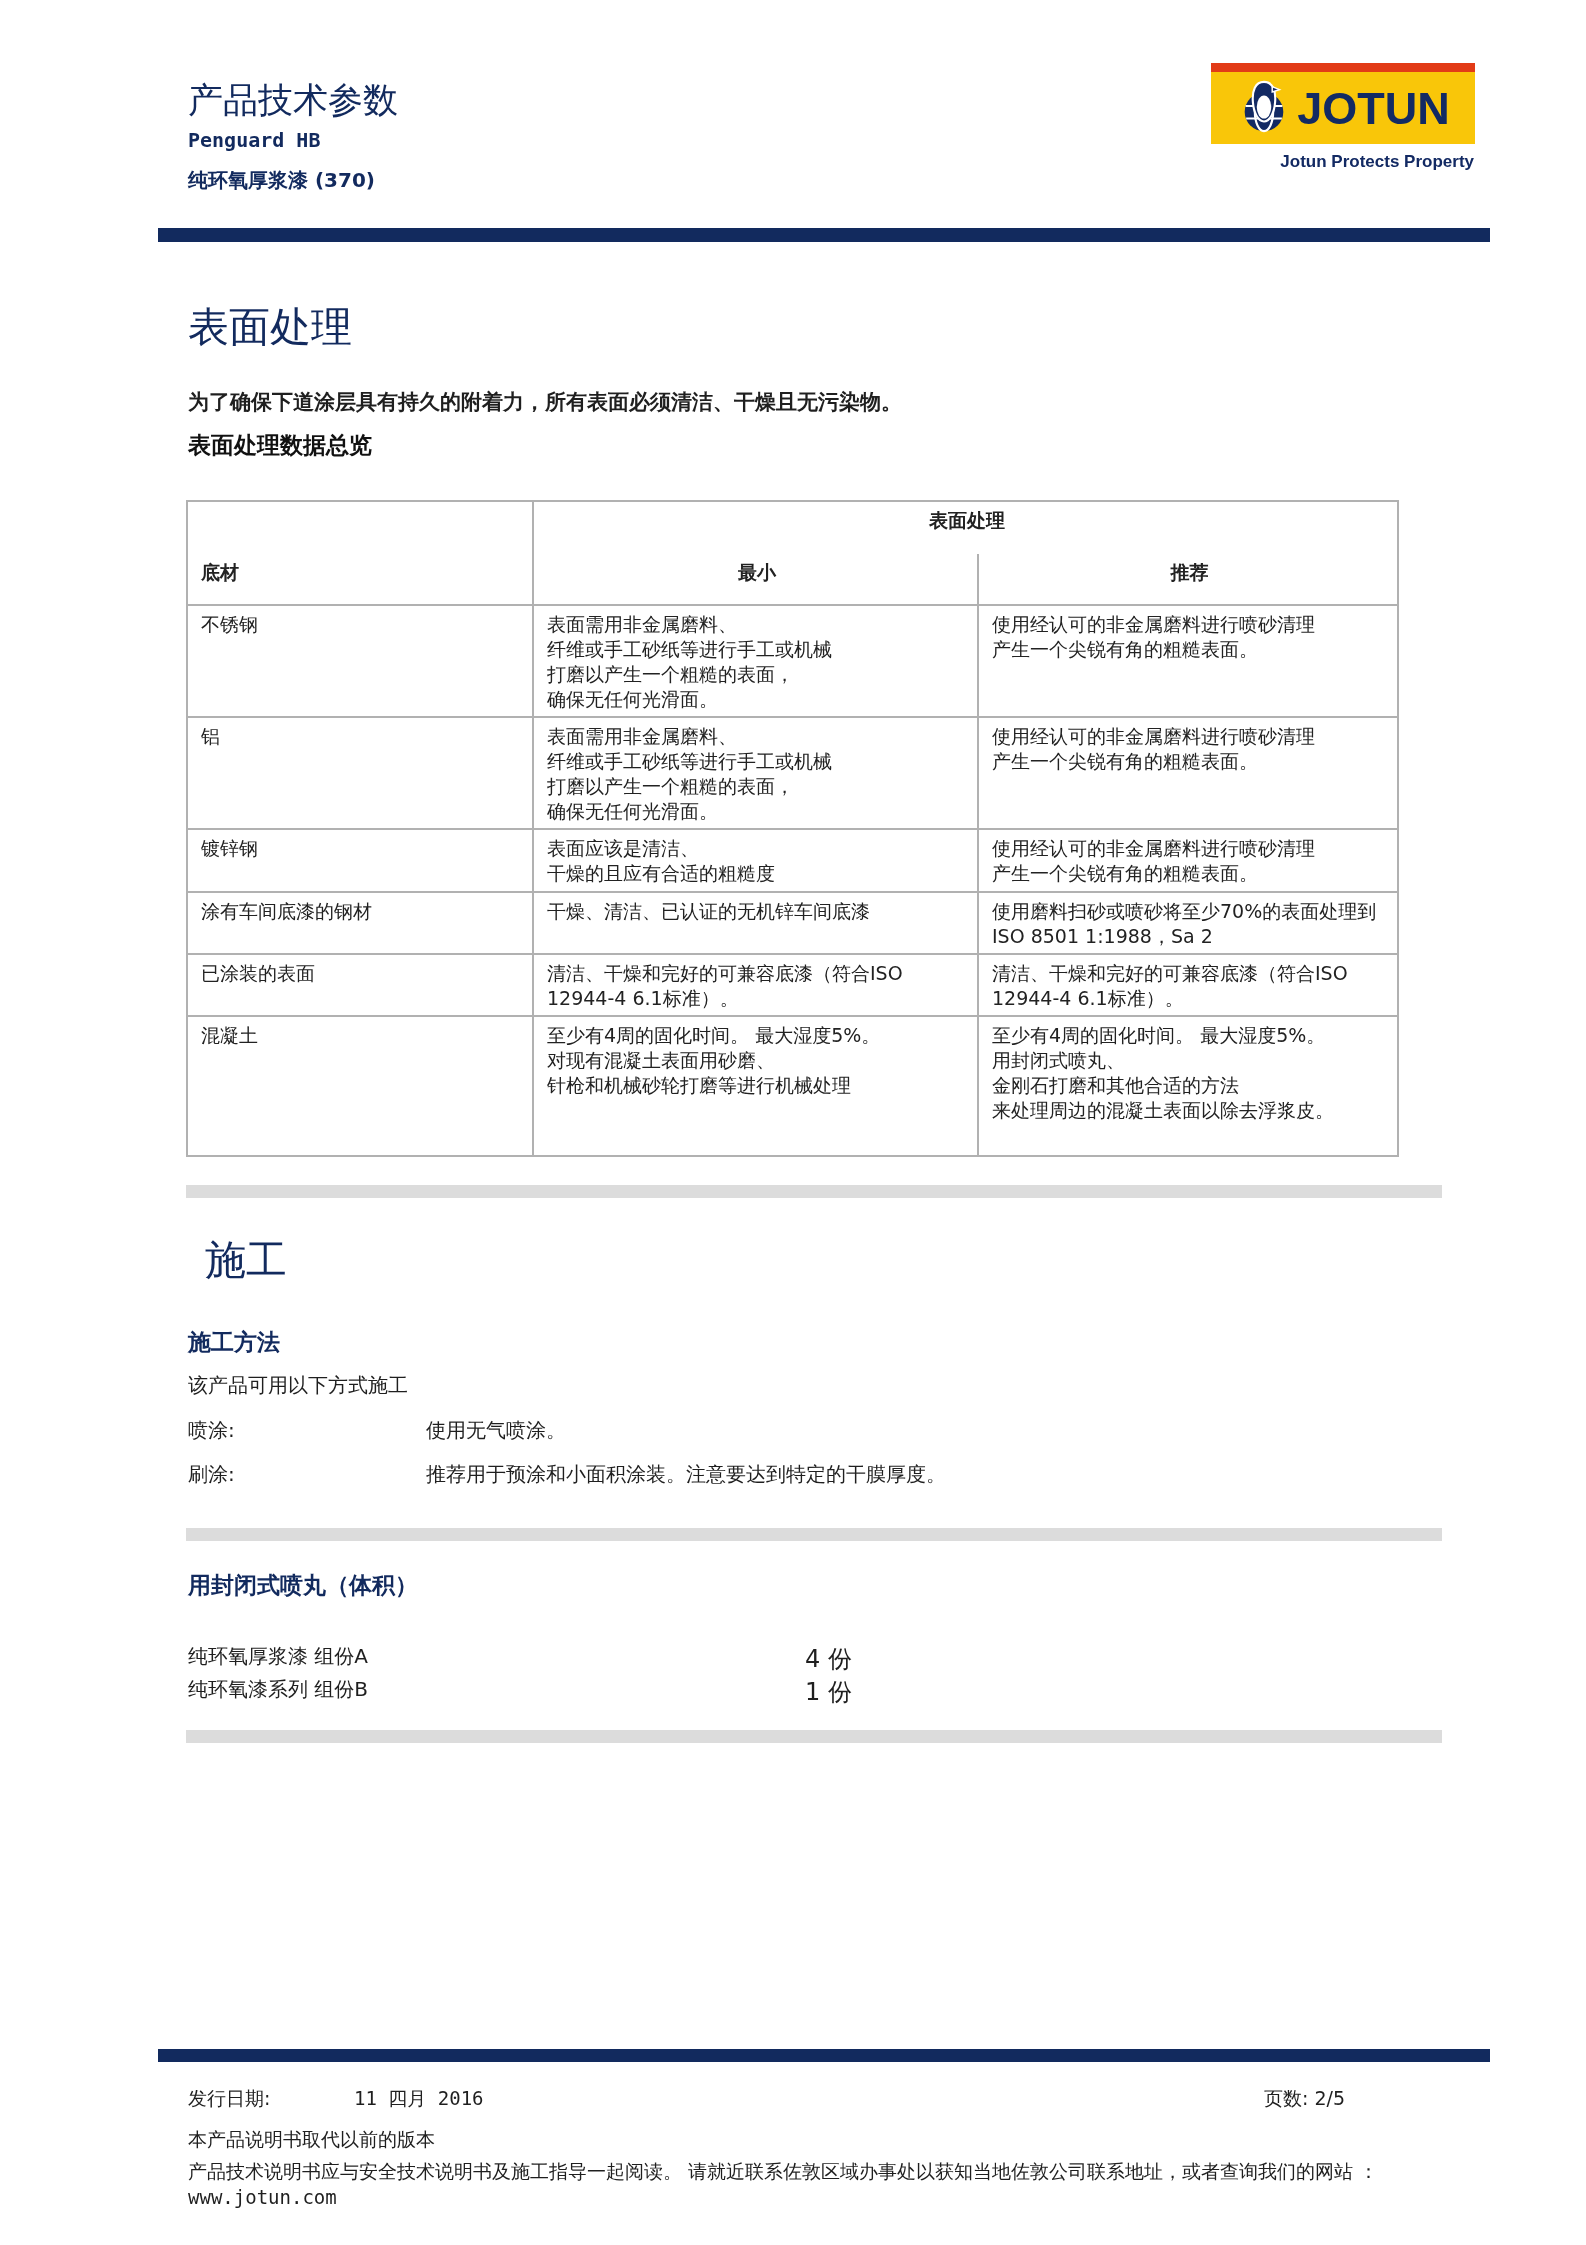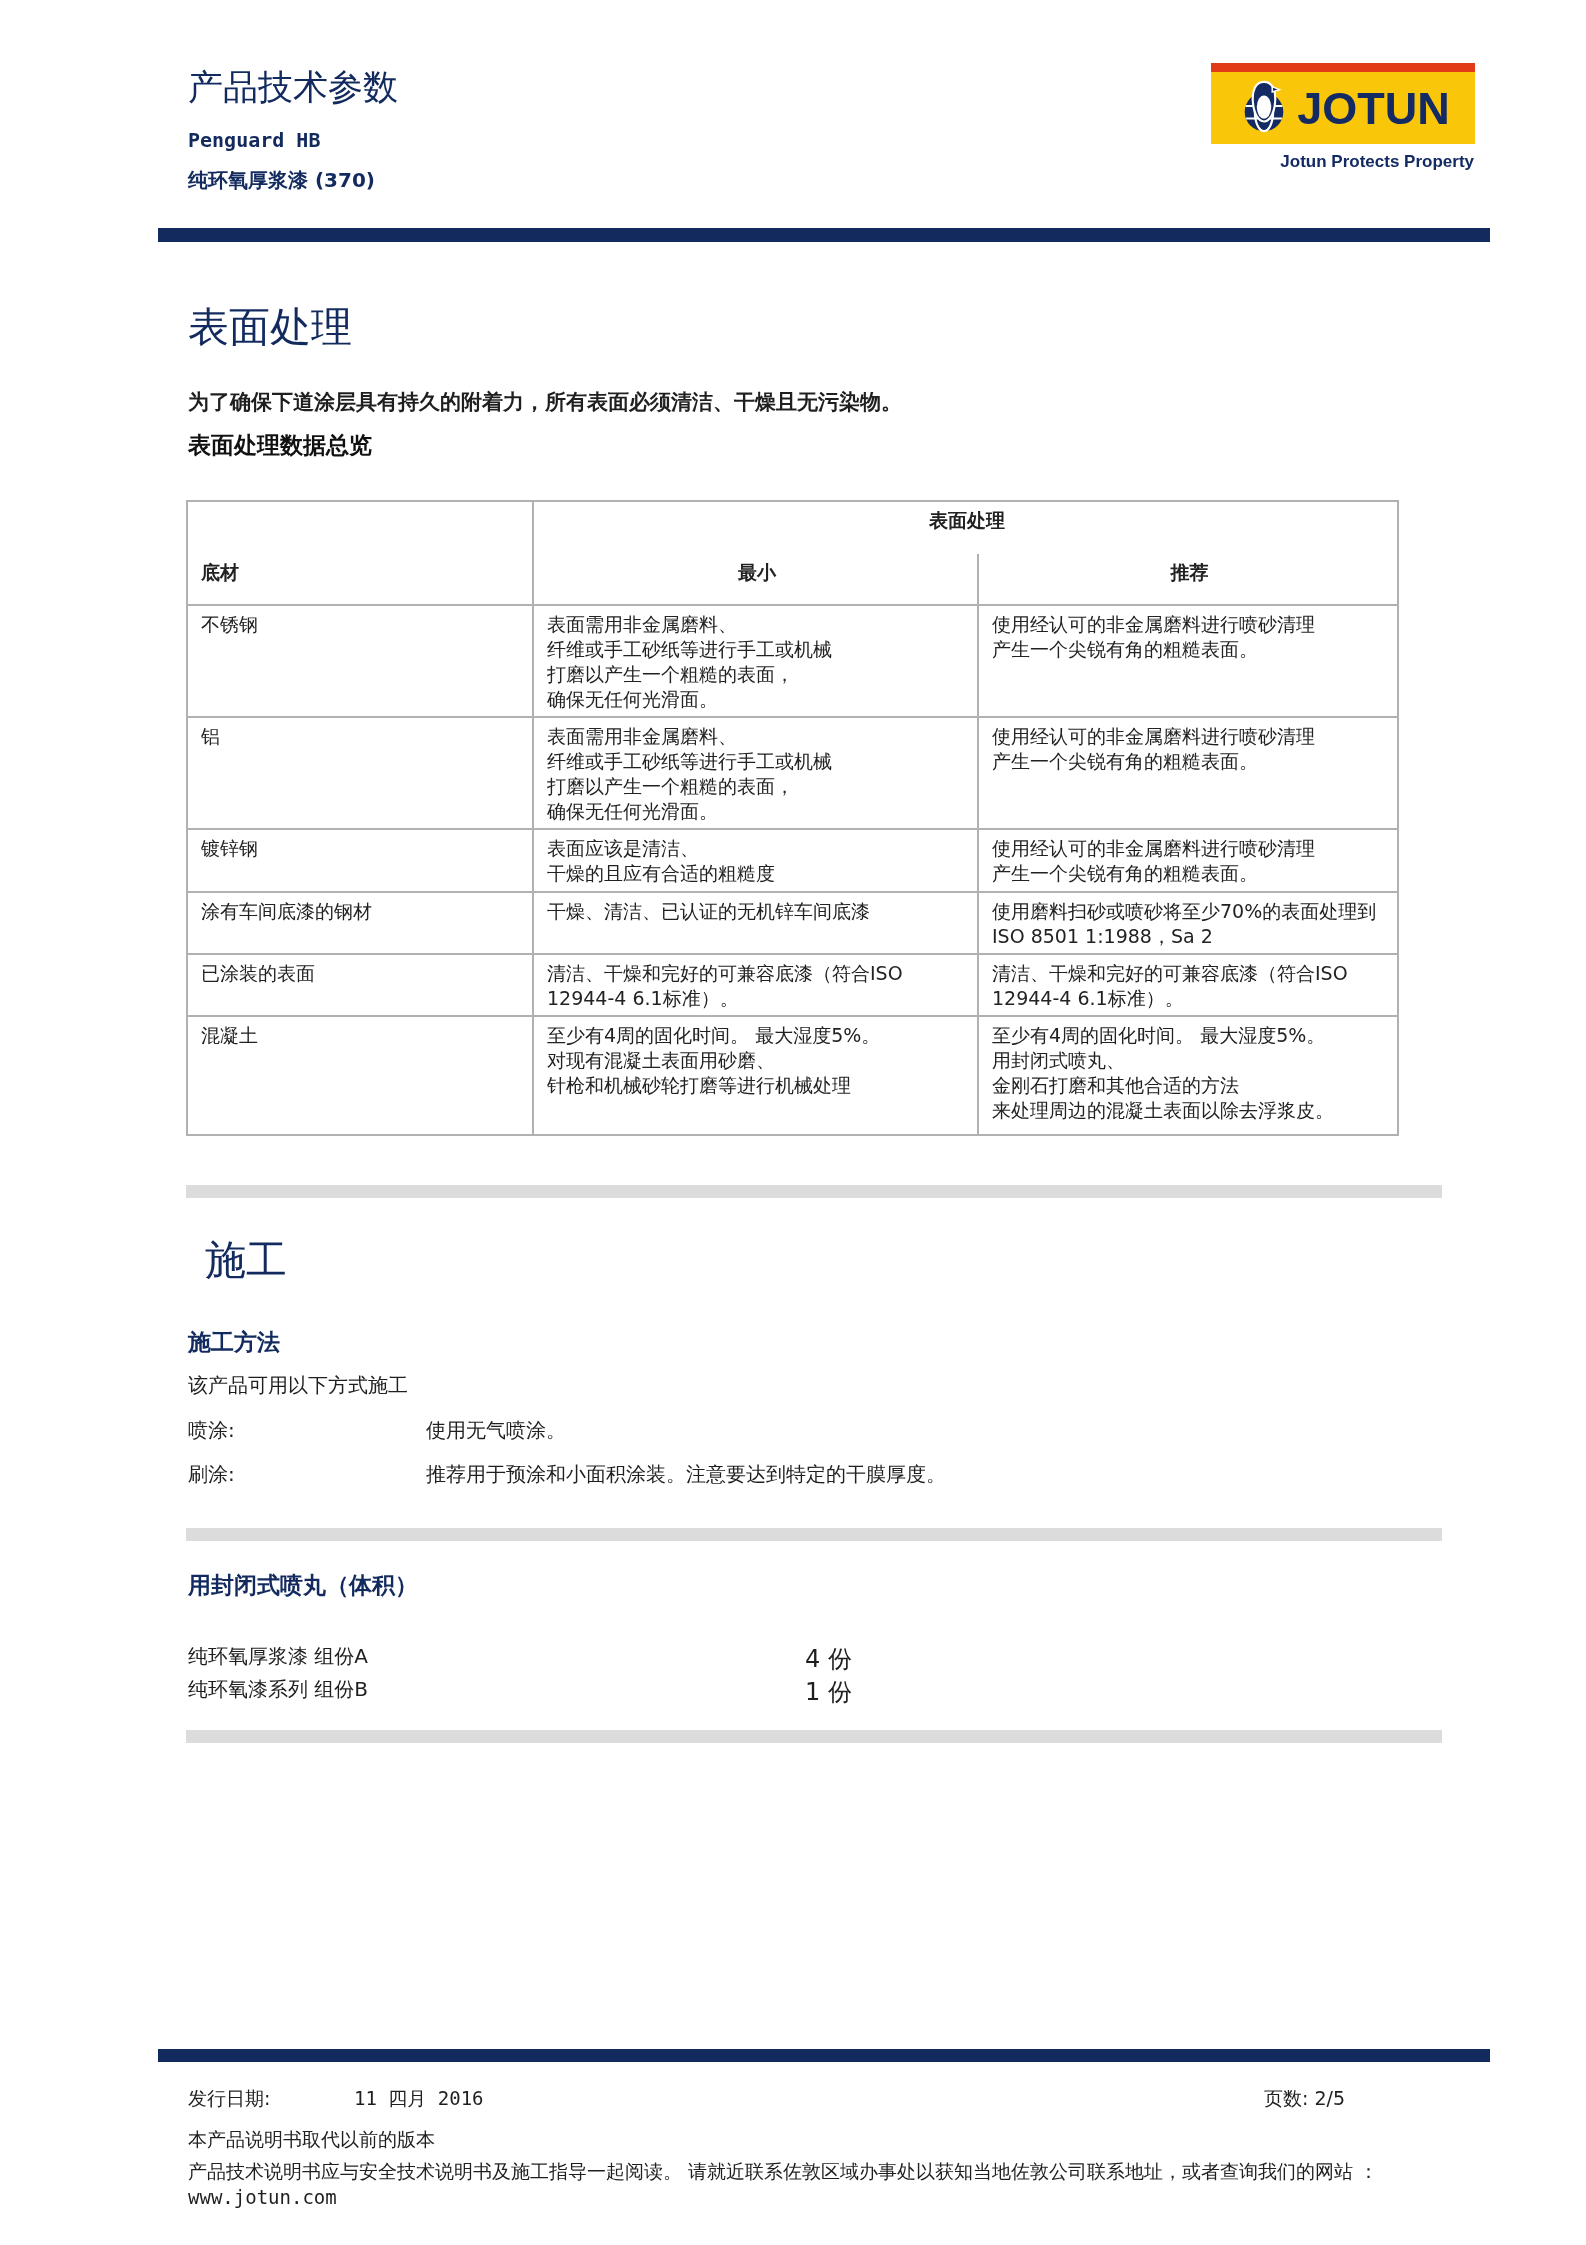--- a/index.html
+++ b/index.html
@@ -13,21 +13,21 @@
   }
   html,body{margin:0;padding:0;background:#ffffff;}
   .page{
     position:relative;width:1586px;height:2245px;background:#fff;
     font-family:"DejaVu Sans","Liberation Sans",sans-serif;color:var(--ink);
     overflow:hidden;
   }
   .abs{position:absolute;}
 
   
-  .doc-title{left:188px;top:64px;font-family:"DejaVu Serif","Liberation Serif",serif;
+  .doc-title{left:188px;top:77px;font-family:"DejaVu Serif","Liberation Serif",serif;
     font-size:35px;color:var(--navy);}
   .product-name{left:188px;top:128px;font-family:"DejaVu Sans Mono","Liberation Mono",monospace;
     font-weight:700;font-size:20px;color:var(--navy);}
   .product-sub{left:188px;top:167px;font-weight:700;font-size:20px;color:var(--navy);}
 
   .logo{left:1211px;top:63px;width:264px;height:81px;}
   .logo-red{height:9px;background:var(--red);}
   .logo-yellow{height:72px;background:var(--yellow);display:flex;align-items:center;
     justify-content:center;gap:5px;}
   .logo-word{font-family:"Liberation Sans","DejaVu Sans",sans-serif;font-weight:800;
@@ -48,21 +48,21 @@
   table.prep{left:186px;top:500px;width:1211px;border-collapse:collapse;table-layout:fixed;}
   table.prep td{border:2px solid var(--tborder);vertical-align:top;
     padding:6px 10px 4px 13px;font-size:19px;line-height:25px;color:#222;}
   table.prep .ml{white-space:pre-line;}
   tr.h1 td{border-bottom:none;height:42px;}
   tr.h2 td{border-top:none;height:40px;}
   td.span-head{text-align:center;font-weight:700;vertical-align:middle;}
   td.col-head{text-align:center;font-weight:700;vertical-align:middle;}
   td.sub-head{font-weight:700;vertical-align:bottom;padding-bottom:10px;}
   tr.r1{height:50px;} tr.r2{height:103px;} tr.r3{height:109px;} tr.r4{height:63px;}
-  tr.r5{height:58px;} tr.r6{height:62px;} tr.r7{height:119px;}
+  tr.r5{height:58px;} tr.r6{height:62px;} tr.r7{height:140px;}
   td.c1{font-weight:400;padding-top:10px;}
   .latin{font-family:"DejaVu Sans Mono","Liberation Mono",monospace;}
 
   .divider{left:186px;width:1256px;height:13px;background:var(--gray);}
   .d1{top:1185px;} .d2{top:1528px;} .d3{top:1730px;}
 
   
   .h-app{left:205px;top:1233px;}
   .h-sub{font-size:23px;font-weight:700;color:var(--navy);}
   .h-methods{left:188px;top:1327px;}

